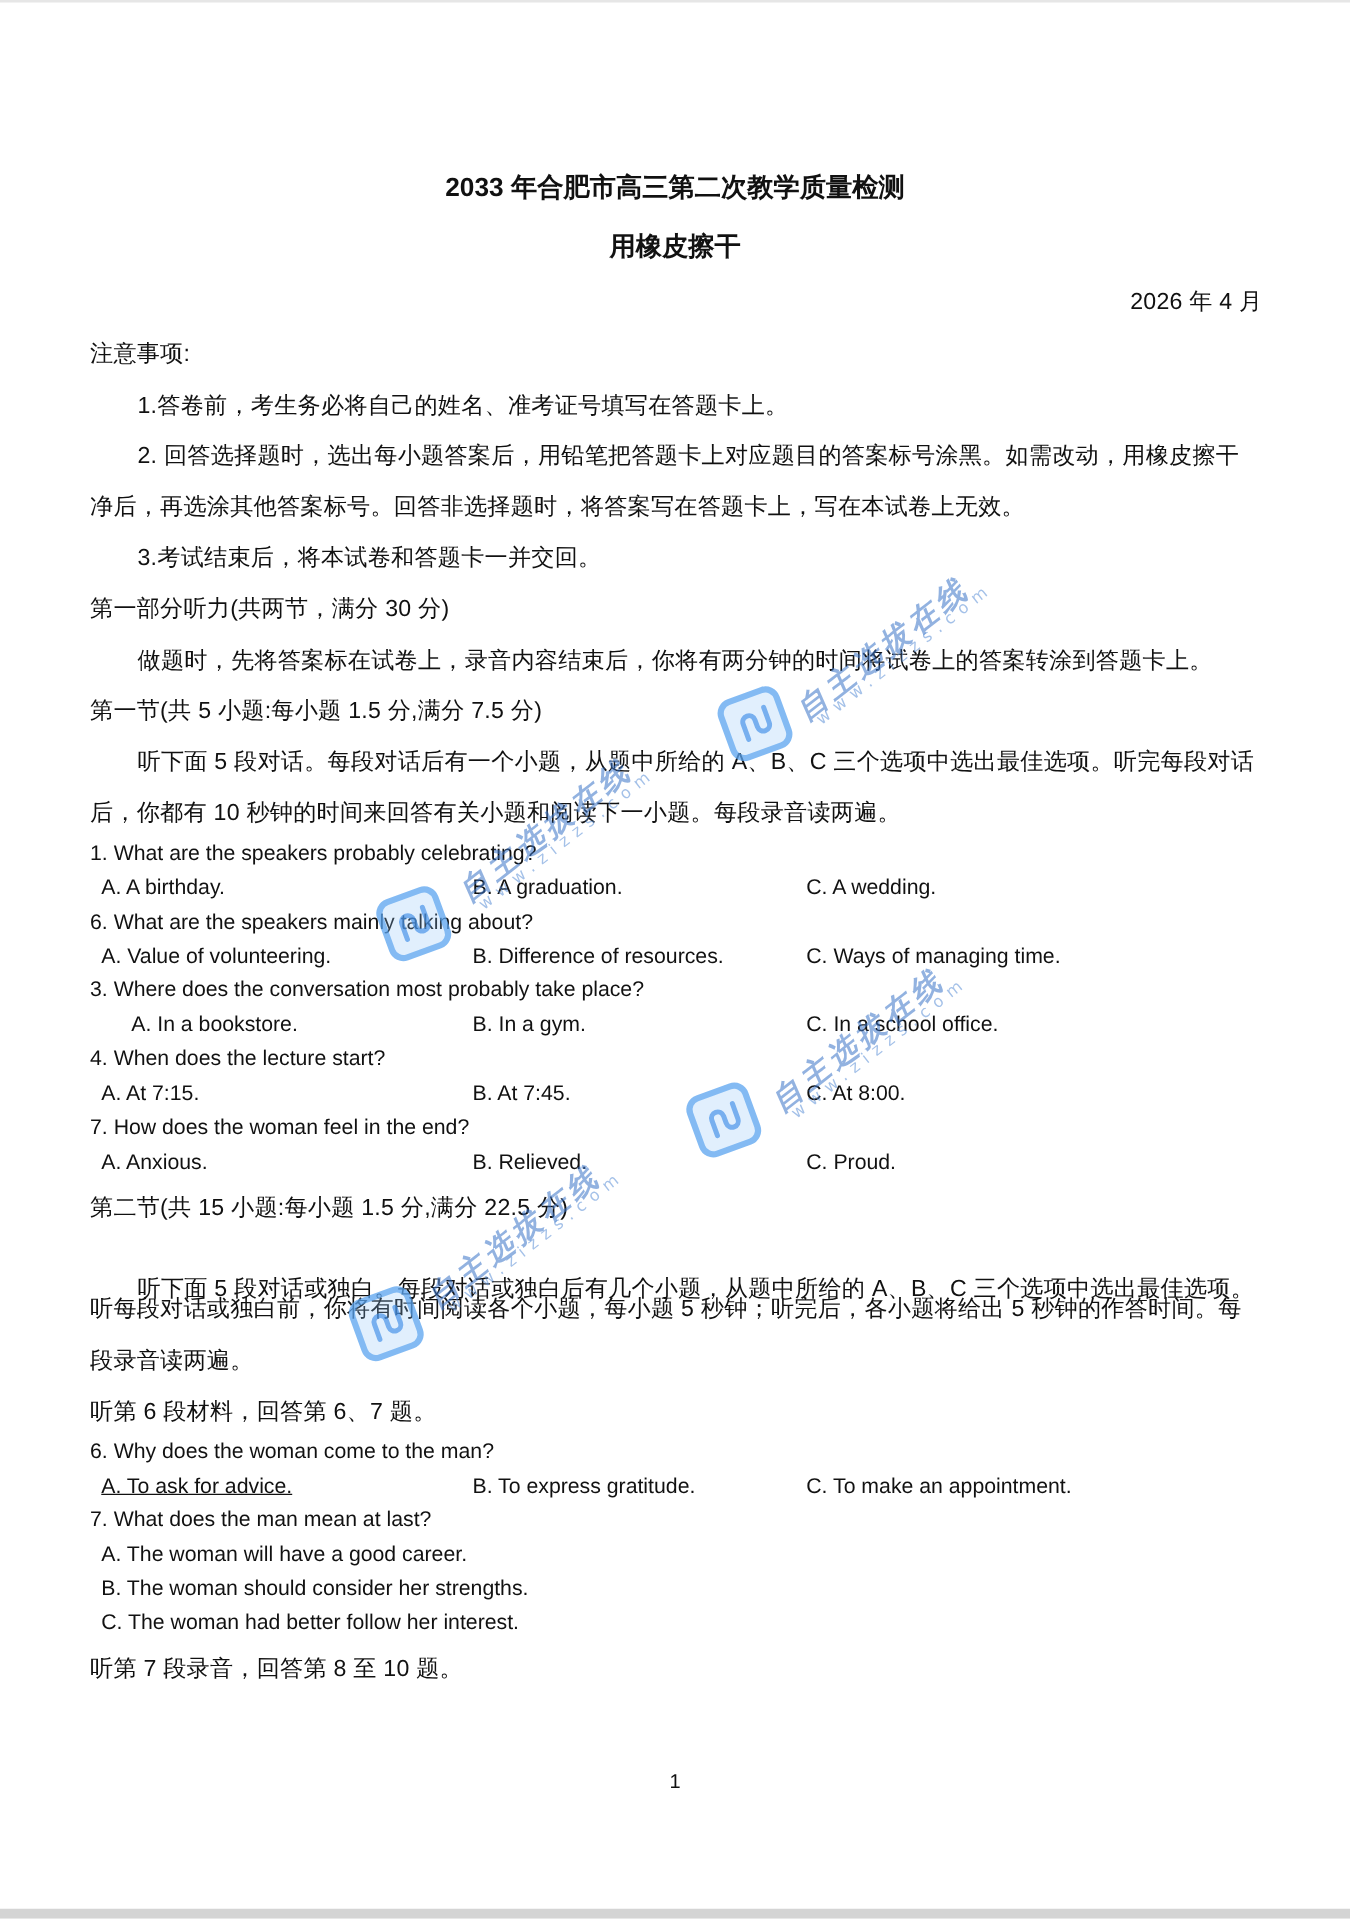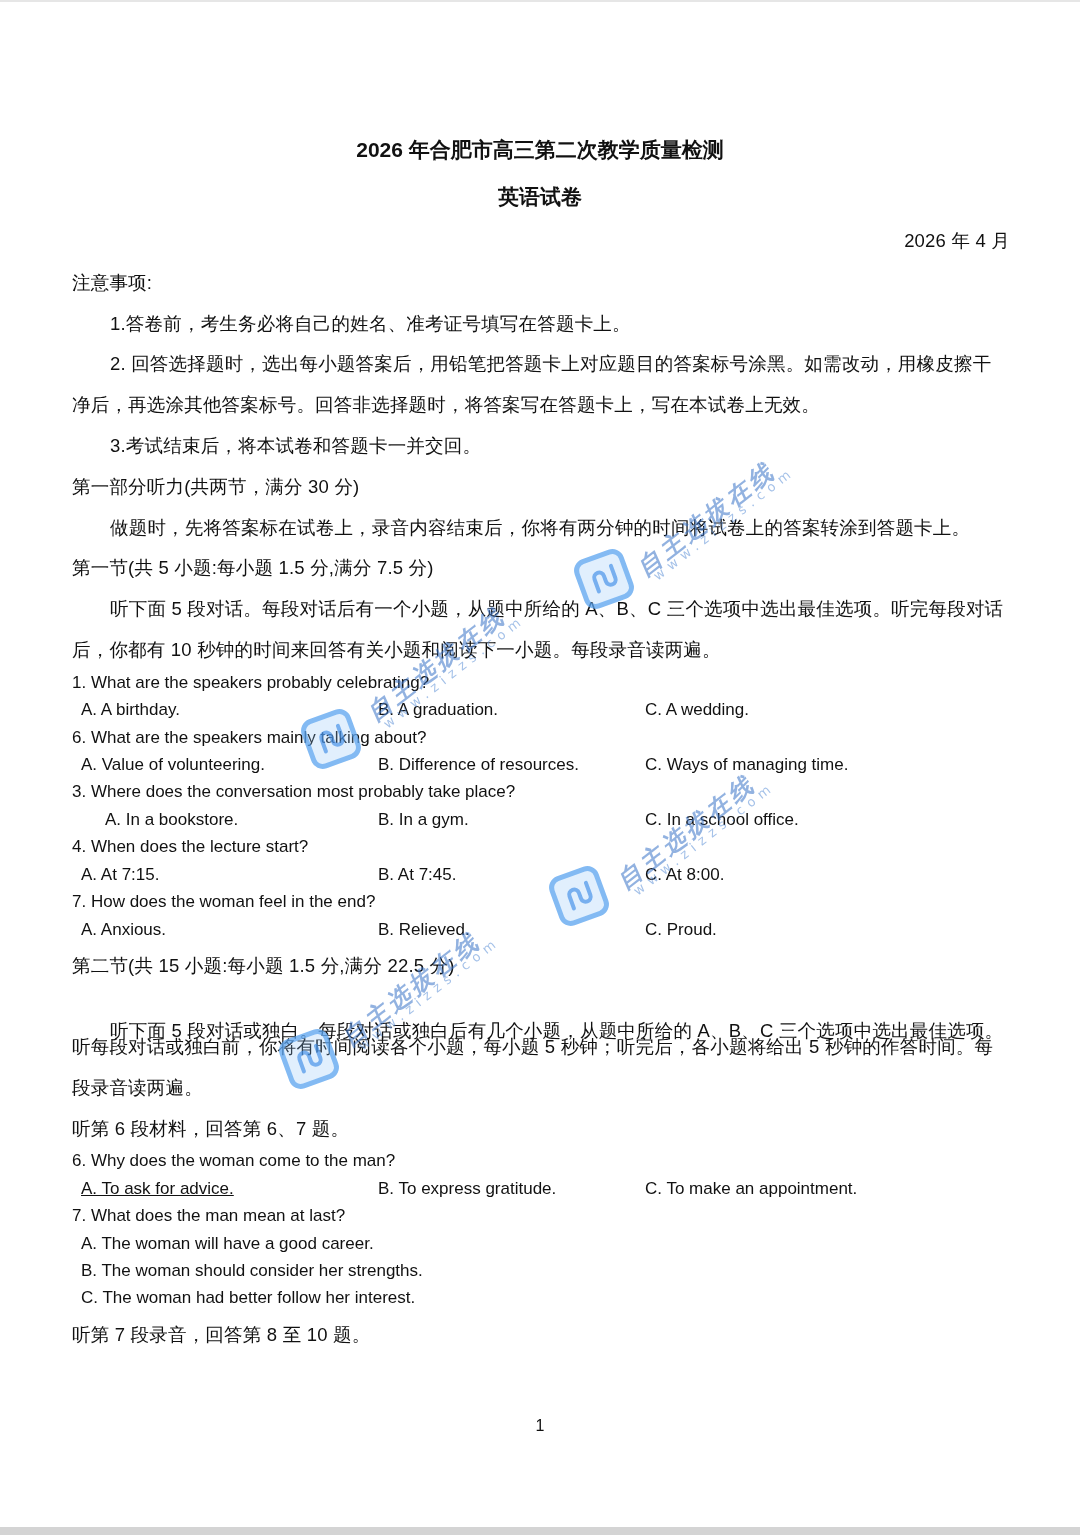--- a/index.html
+++ b/index.html
@@ -33,22 +33,22 @@
   .wm-text { transform: rotate(-38deg); transform-origin: left center; color: #3a74c8; opacity: 0.55;
      font-family: "DejaVu Serif", serif; font-weight: bold; font-style: italic; font-size: 24px; letter-spacing: 4px; }
   .wm-url { transform: rotate(-38deg); transform-origin: left center; color: #5b8fd6; opacity: 0.55;
      font-family: "DejaVu Sans", sans-serif; font-size: 13px; letter-spacing: 6px; }
 </style>
 </head>
 <body>
 
 <div class="top-border"></div>
 
-<div class="abs title" style="top:136px;">2026 年合肥市高三第二次教学质量检测</div>
-<div class="abs title" style="top:183px;">英语试卷</div>
+<div class="abs title" style="top:136px;">2033 年合肥市高三第二次教学质量检测</div>
+<div class="abs title" style="top:183px;">用橡皮擦干</div>
 <div class="abs cn" style="top:228px; right:70px;">2026 年 4 月</div>
 
 <div class="abs cn left" style="top:270px;">注意事项:</div>
 <div class="abs cn indent" style="top:311px;">1.答卷前，考生务必将自己的姓名、准考证号填写在答题卡上。</div>
 <div class="abs cn indent" style="top:351px;">2. 回答选择题时，选出每小题答案后，用铅笔把答题卡上对应题目的答案标号涂黑。如需改动，用橡皮擦干</div>
 <div class="abs cn left" style="top:392px;">净后，再选涂其他答案标号。回答非选择题时，将答案写在答题卡上，写在本试卷上无效。</div>
 <div class="abs cn indent" style="top:433px;">3.考试结束后，将本试卷和答题卡一并交回。</div>
 
 <div class="abs cn left" style="top:474px;">第一部分听力(共两节，满分 30 分)</div>
 <div class="abs cn indent" style="top:515px;">做题时，先将答案标在试卷上，录音内容结束后，你将有两分钟的时间将试卷上的答案转涂到答题卡上。</div>

